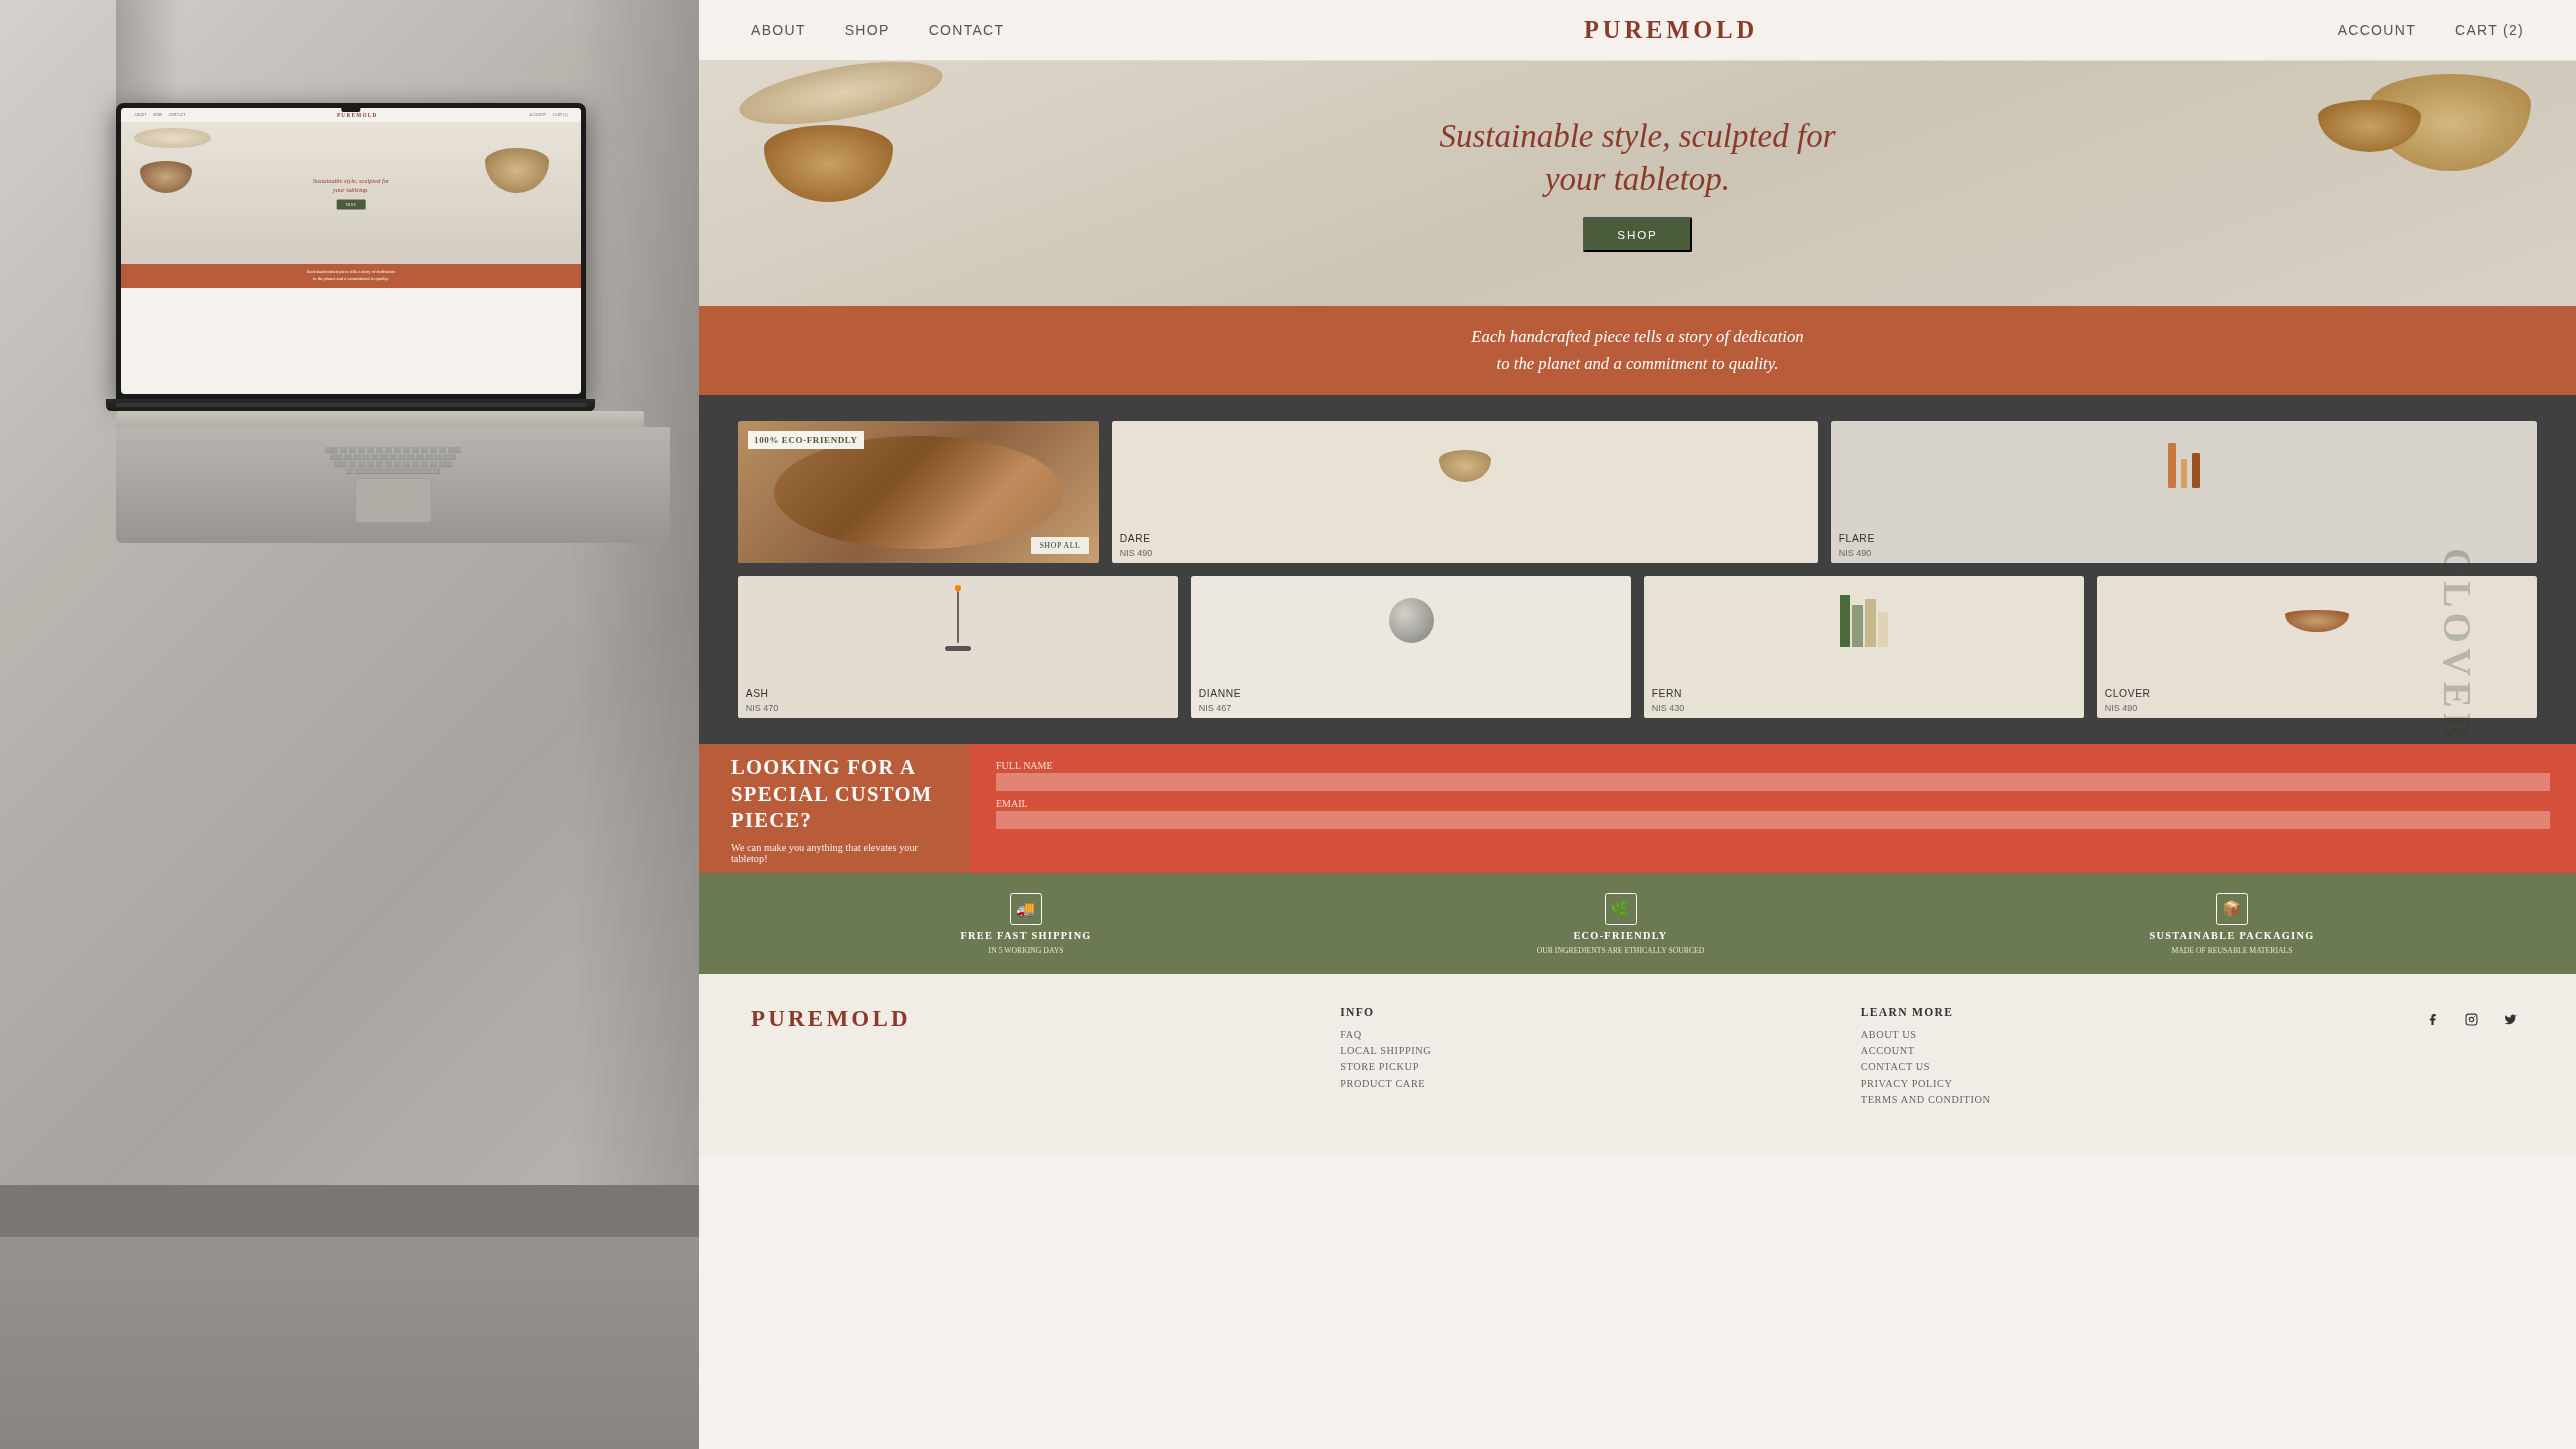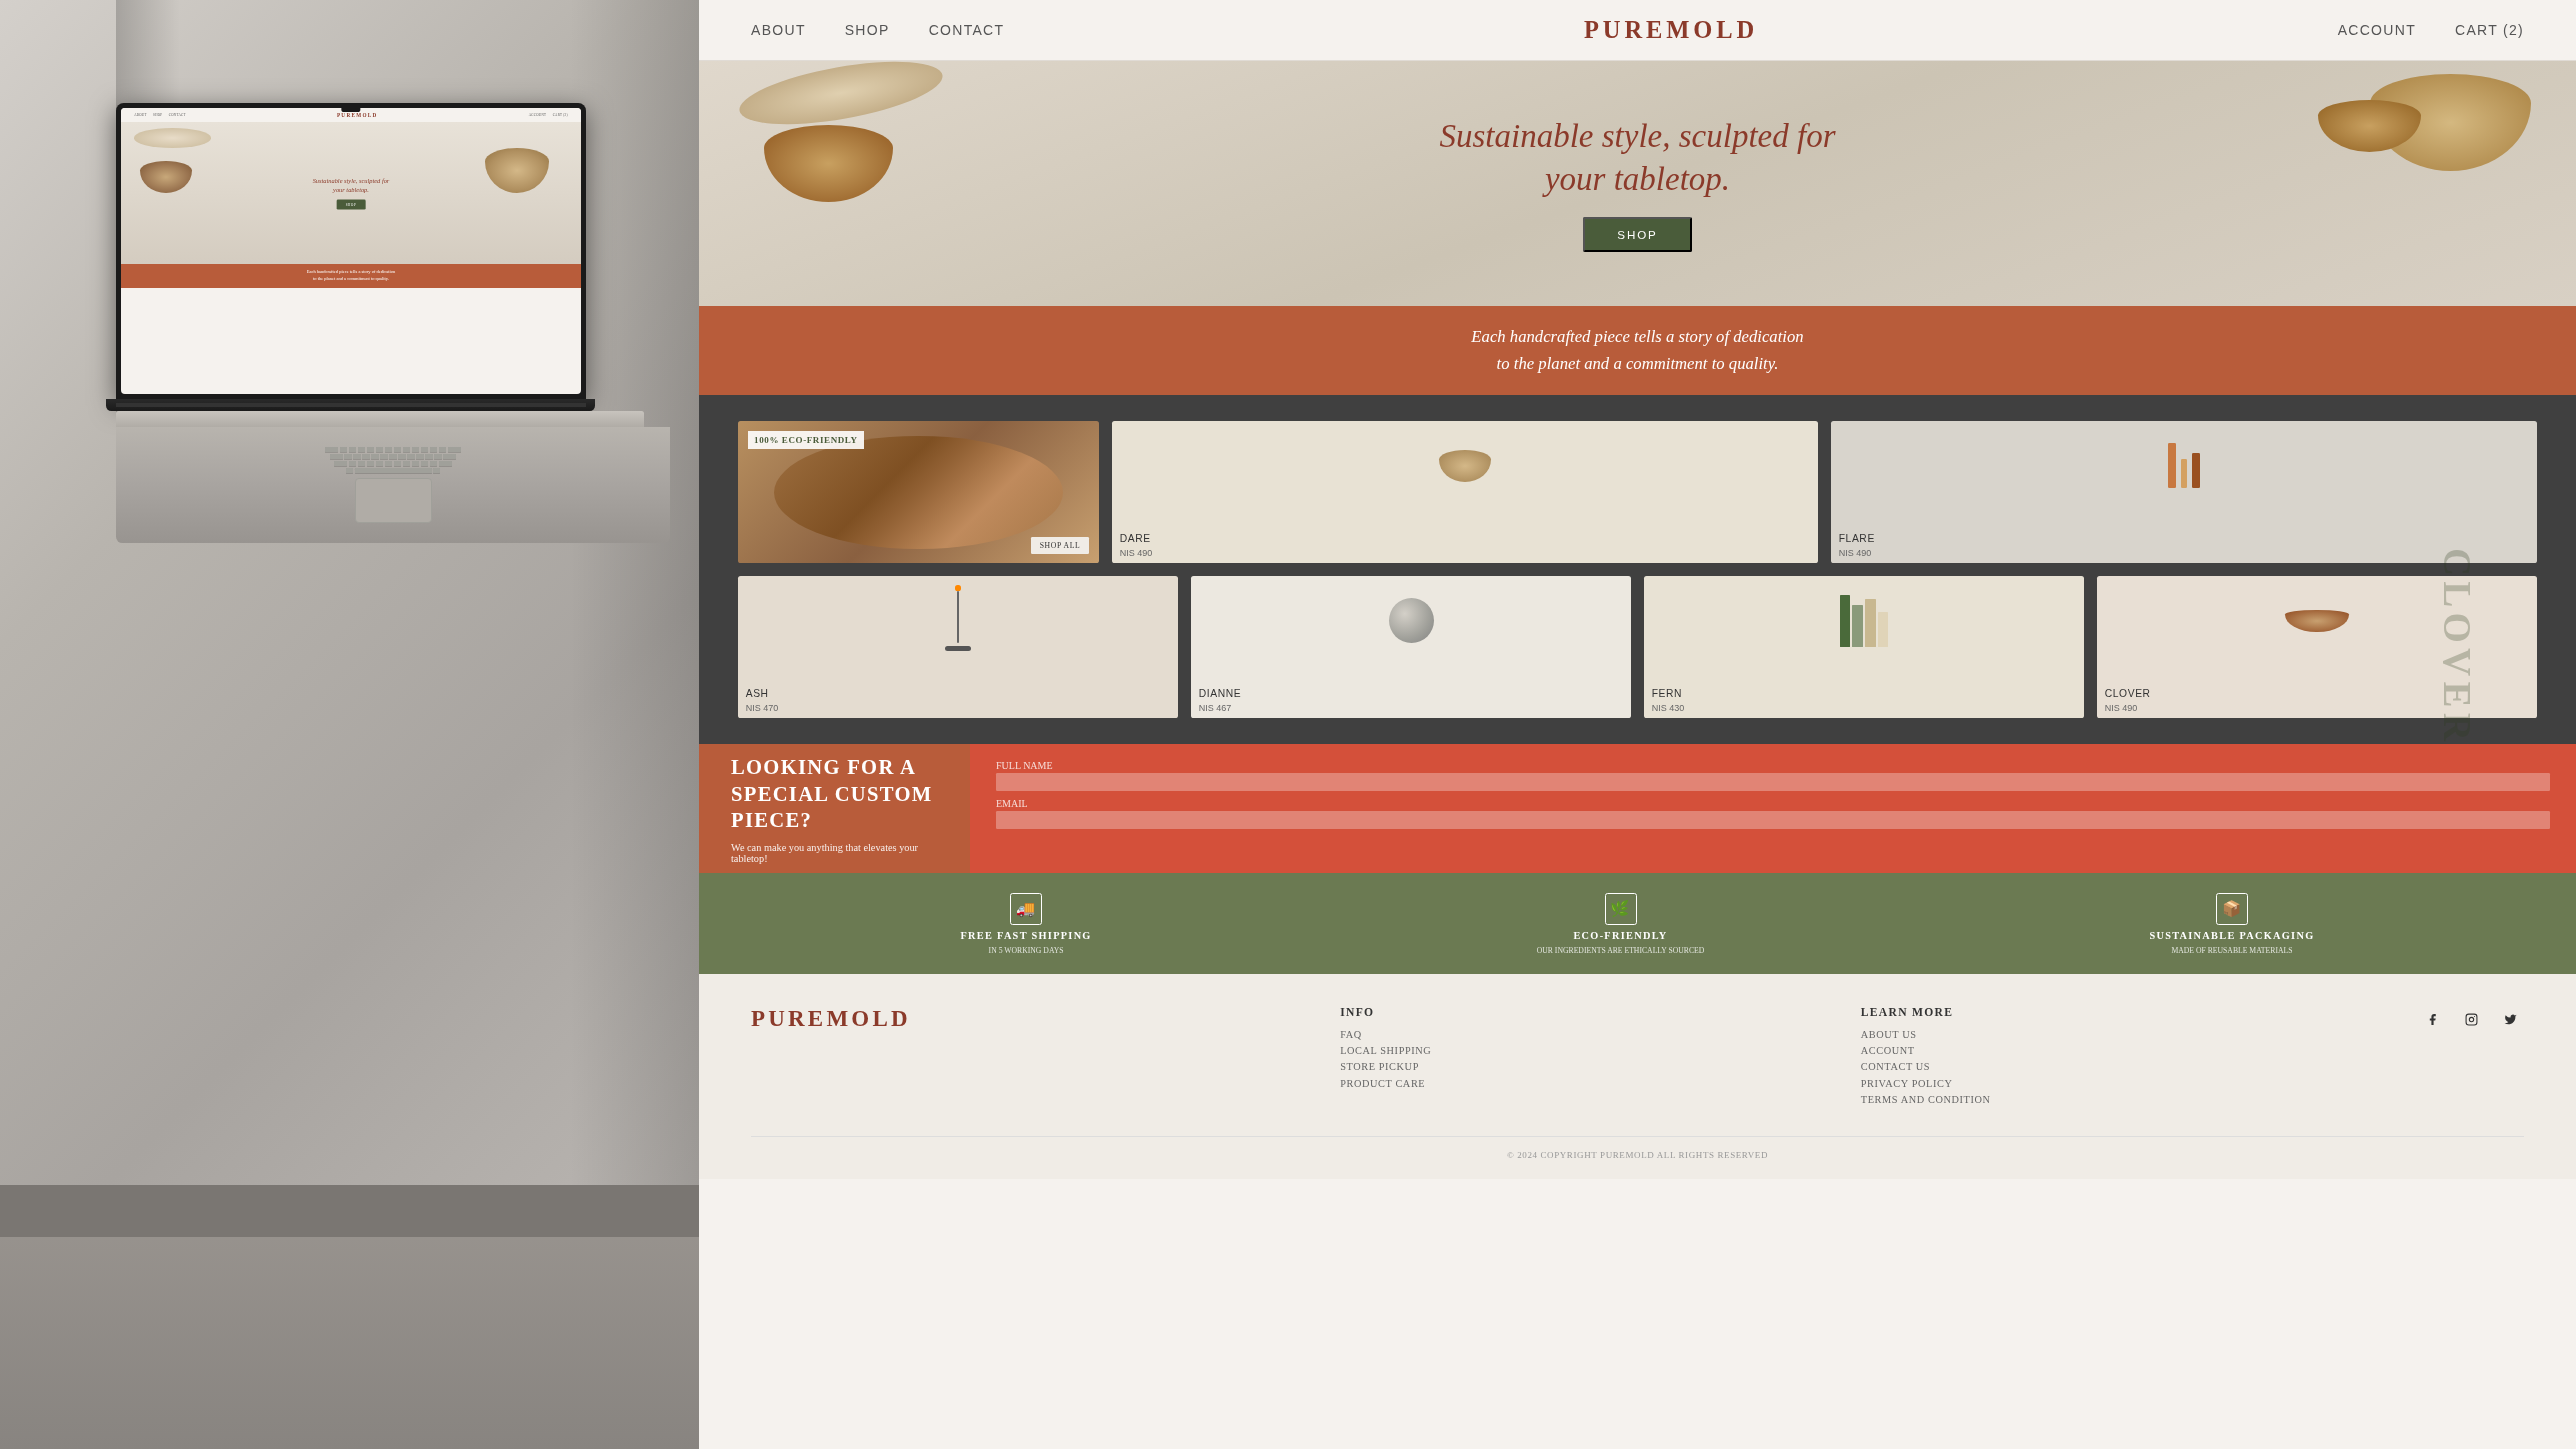--- a/index.html
+++ b/index.html
@@ -1026,19 +1026,16 @@
           </div>
           <div class="social-icon">
             <svg width="13" height="13" viewBox="0 0 24 24" fill="#333">
               <path d="M23 3a10.9 10.9 0 01-3.14 1.53 4.48 4.48 0 00-7.86 3v1A10.66 10.66 0 013 4s-4 9 5 13a11.64 11.64 0 01-7 2c9 5 20 0 20-11.5a4.5 4.5 0 00-.08-.83A7.72 7.72 0 0023 3z"></path>
             </svg>
           </div>
         </div>
       </div>
     </div>
 
-    <div class="footer-bottom">
-      <span>© 2024 COPYRIGHT PUREMOLD ALL RIGHTS RESERVED</span>
-    </div>
   </footer>
 
 </div>
 
 
 </body></html>

